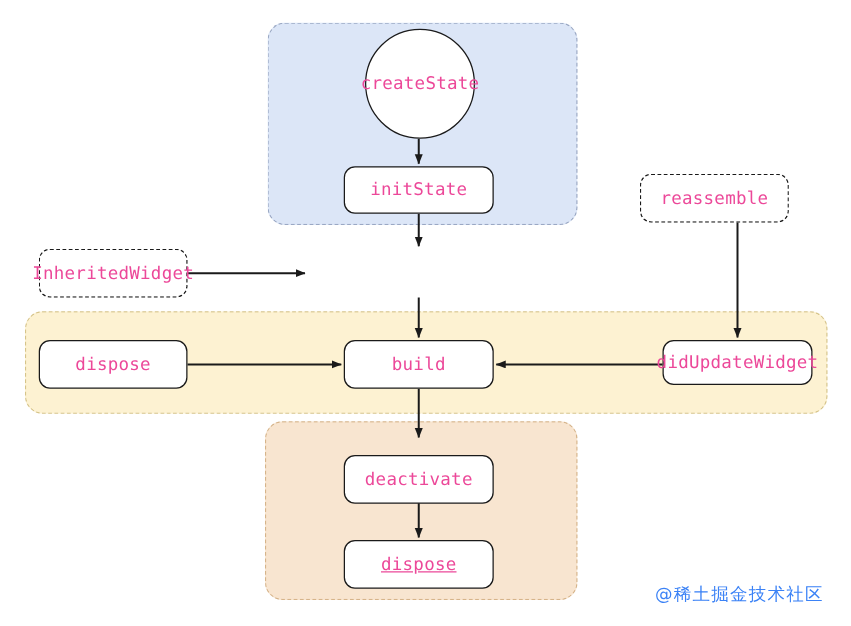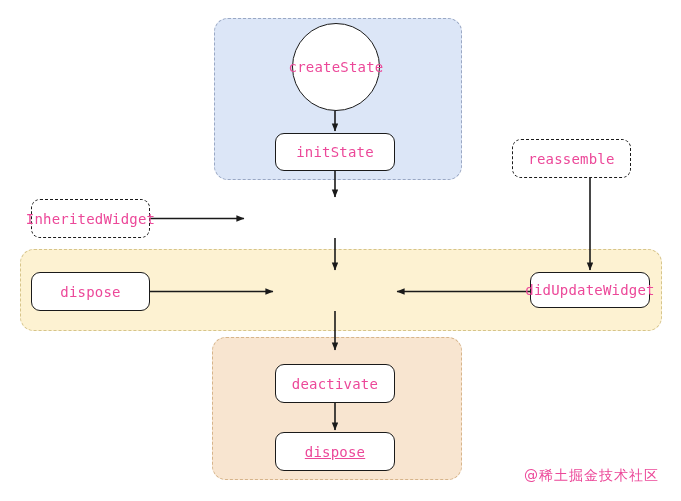--- a/index.html
+++ b/index.html
@@ -82,21 +82,21 @@
   #node-deactivate   { left: 275px; top: 364px; width: 120px; height: 39px; }
   #node-dispose      { left: 275px; top: 432px; width: 120px; height: 39px; text-decoration: underline; }
 
   
   #watermark {
     position: absolute;
     right: 22px;
     bottom: 16px;
     font-family: "DejaVu Sans", "Liberation Sans", sans-serif;
     font-size: 14px;
-    color: #ec4899;
+    color: #3b82f6;
     letter-spacing: 1px;
     user-select: none;
   }
 </style>
 </head>
 <body>
 
 <div id="canvas">
 
   <div class="region region-blue"></div>
@@ -133,20 +133,21 @@
 
   <div id="node-init-state" class="node node-solid">initState</div>
 
   <div id="node-inherited" class="node node-dashed">InheritedWidget</div>
 
 
   <div id="node-reassemble" class="node node-dashed">reassemble</div>
 
   <div id="node-set-state" class="node node-solid">dispose</div>
 
+  <div id="node-build" class="node node-solid">build</div>
 
   <div id="node-did-update" class="node node-solid">didUpdateWidget</div>
 
   <div id="node-deactivate" class="node node-solid">deactivate</div>
 
   <div id="node-dispose" class="node node-solid">dispose</div>
 
   <div id="watermark">@稀土掘金技术社区</div>
 
 </div>

